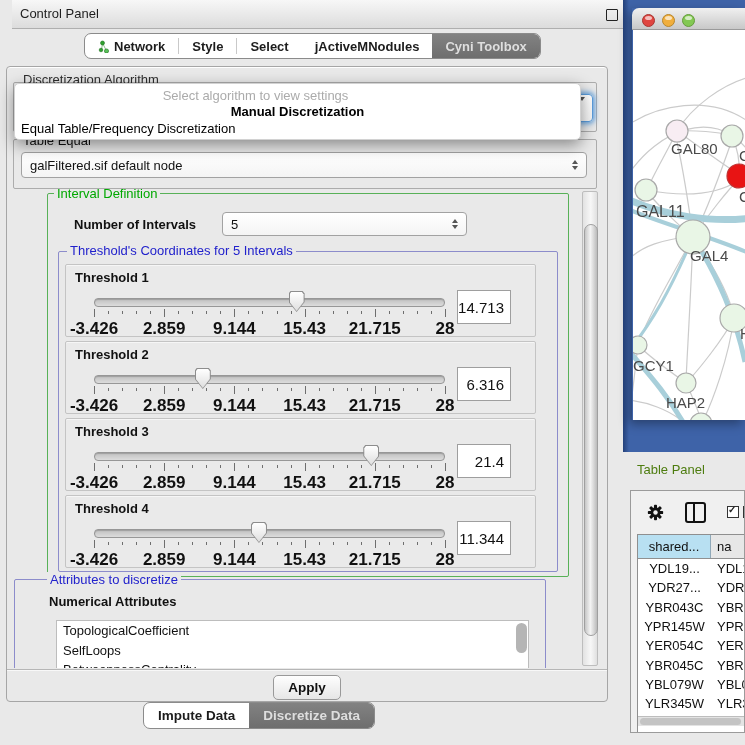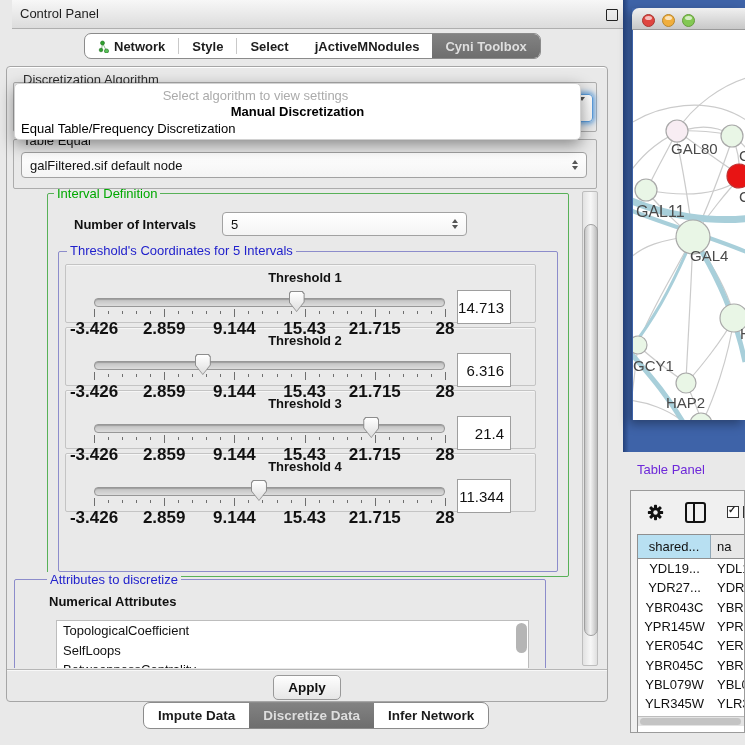--- a/index.html
+++ b/index.html
@@ -57,22 +57,22 @@
   
   .viewport{position:absolute;left:6px;top:122px;width:572px;height:479px;overflow:hidden;}
   .fs-interval{left:34px;top:4px;width:520px;height:382px;}
   .fs-interval>.legend{top:-8px;left:6px;color:#00A800;}
   .numrow{position:absolute;left:0;top:18px;width:100%;display:flex;align-items:center;padding-left:26px;box-sizing:border-box;gap:26px;}
   .numrow .lbl{font-weight:bold;font-size:13px;color:#111;}
   .num-combo{width:245px;height:24px;}
   .fs-thresh{left:10px;top:57px;width:500px;height:321px;padding:12px 0 0 0;box-sizing:border-box;}
   .fs-thresh>.legend{top:-9px;left:8px;color:#2222CC;}
 
-  .tbox{width:471px;height:59px;margin:0 0 4px 6px;background:#EAEAEA;border:1px solid #C4C4C4;
-    border-radius:2px;box-sizing:border-box;box-shadow:inset 0 1px 0 #F6F6F6;text-align:center;}
+  .tbox{width:471px;height:73px;margin:0 0 4px 6px;background:#EAEAEA;border:1px solid #C4C4C4;
+    border-radius:2px;box-sizing:border-box;box-shadow:inset 0 1px 0 #F6F6F6;}
   .t-label{font-weight:bold;font-size:13px;color:#111;padding:5px 0 0 9px;}
   .t-body{display:flex;align-items:flex-start;padding:4px 24px 0 28px;gap:12px;}
   .slider{flex:1;position:relative;height:40px;}
   .track{position:absolute;left:0;right:0;top:9px;height:7px;border-radius:4px;
     background:linear-gradient(#C0C0C0,#DCDCDC);border:1px solid #979797;box-shadow:inset 0 1px 1px rgba(0,0,0,.18);}
   .thumb{position:absolute;top:2px;width:16px;height:21px;z-index:2;}
   .thumb .o{position:absolute;inset:0;background:#8D8D8D;
     clip-path:polygon(12% 0,88% 0,100% 12%,100% 52%,50% 100%,0 52%,0 12%);}
   .thumb .i{position:absolute;inset:1px;background:linear-gradient(#FFFFFF,#DEDEDE);
     clip-path:polygon(12% 0,88% 0,100% 12%,100% 52%,50% 100%,0 52%,0 12%);}
@@ -117,21 +117,21 @@
   .net-titlebar{position:absolute;left:0;top:0;width:113px;height:22px;border-radius:7px 0 0 0;
     background:linear-gradient(#F0F0F0,#C8C8C8);border-bottom:1px solid #9A9A9A;box-sizing:border-box;}
   .tl{position:absolute;top:5.5px;width:13px;height:13px;border-radius:50%;box-sizing:border-box;}
   .tl i{position:absolute;left:2px;top:1px;width:7px;height:4px;border-radius:50%;background:rgba(255,255,255,.65);}
   .tl.red{left:10px;background:#DF4540;border:1px solid #A83530;}
   .tl.yellow{left:30px;background:#F0AE3C;border:1px solid #B8862B;}
   .tl.green{left:50px;background:#83C853;border:1px solid #659C3C;}
   .net-canvas{position:absolute;left:1px;top:22px;width:112px;height:390px;background:#FFF;overflow:hidden;}
 
   .tp-region{position:absolute;left:0;top:452px;width:122px;height:293px;background:#E9E9E9;}
-  .tp-title{position:absolute;left:14px;top:10px;font-size:13px;color:#6d28d9;}
+  .tp-title{position:absolute;left:14px;top:10px;font-size:13px;color:#4d7c0f;}
   .tp-panel{position:absolute;left:7px;top:38px;width:115px;height:243px;background:#F0F0F0;
     border:1px solid #9B9B9B;box-sizing:border-box;overflow:hidden;}
   .tp-toolbar{position:absolute;left:0;top:0;width:100%;height:42px;display:flex;align-items:center;gap:21px;padding-left:16px;}
   .icon-split{width:17px;height:17px;border:2px solid #111;border-radius:3px;position:relative;}
   .icon-split:before{content:"";position:absolute;left:6px;top:0;width:2px;height:100%;background:#111;}
   .cks{display:flex;gap:4px;}
   .ck{width:10px;height:10px;border:1.4px solid #333;position:relative;background:#FFF;}
   .ck:after{content:"✓";position:absolute;left:0px;top:-3px;font-size:10px;color:#222;font-weight:bold;}
   .tp-table{position:absolute;left:6px;top:43px;width:109px;bottom:0;border-left:1px solid #8F8F8F;border-top:1px solid #8F8F8F;background:#FFF;}
   .tp-head{display:flex;height:23px;border-bottom:1px solid #909090;font-size:13px;color:#111;}
@@ -452,23 +452,20 @@
         <button class="apply-btn">Apply</button>
       </div>
     </div>
 
     <div class="bottom-tabs">
       <span class="tab">
           <span>Impute Data</span>
         </span>
       <span class="tab sel">
           <span>Discretize Data</span>
-        </span>
-      <span class="tab">
-          <span>Infer Network</span>
         </span>
     </div>
   </div>
 
   <div id="right-region">
     <div class="desktop">
       <div class="netwin">
         <div class="net-titlebar">
           <span class="tl red">
               <i></i>

